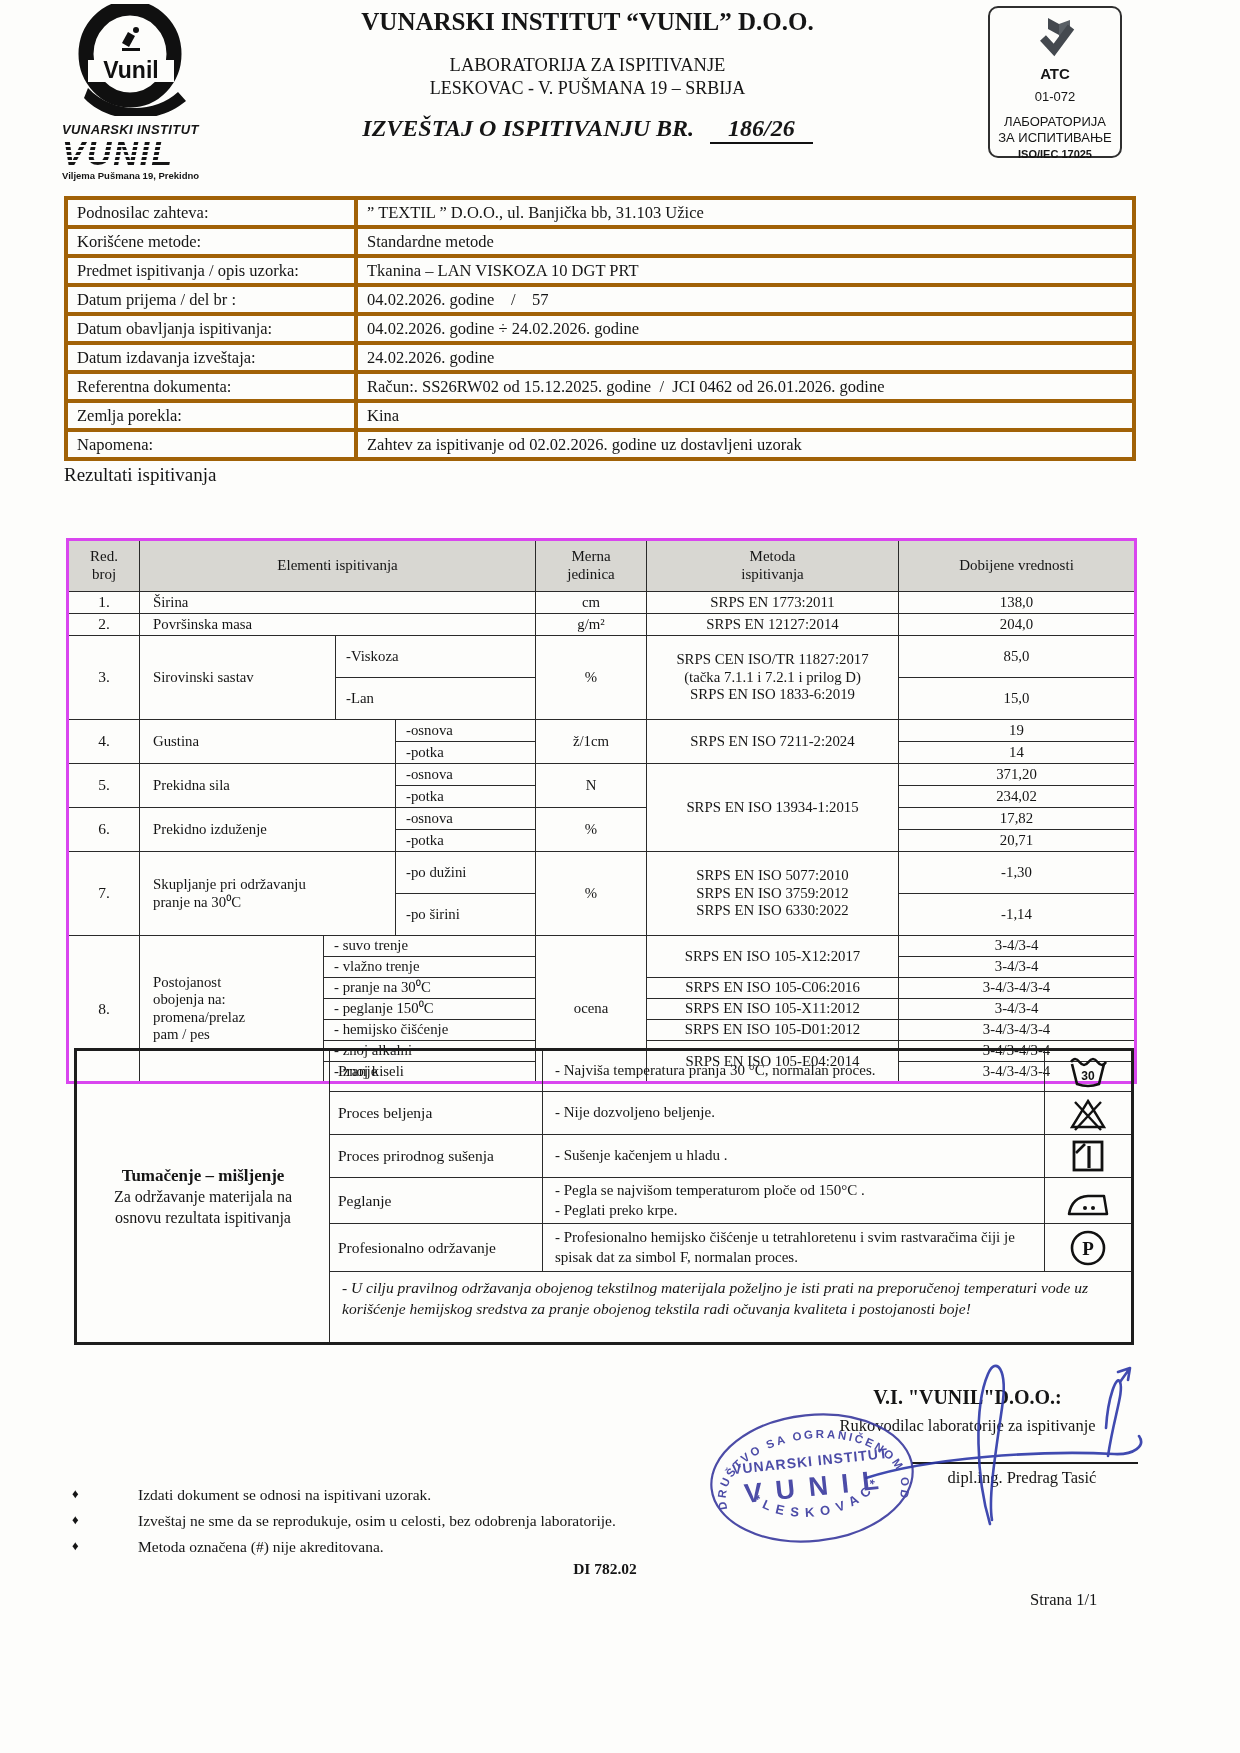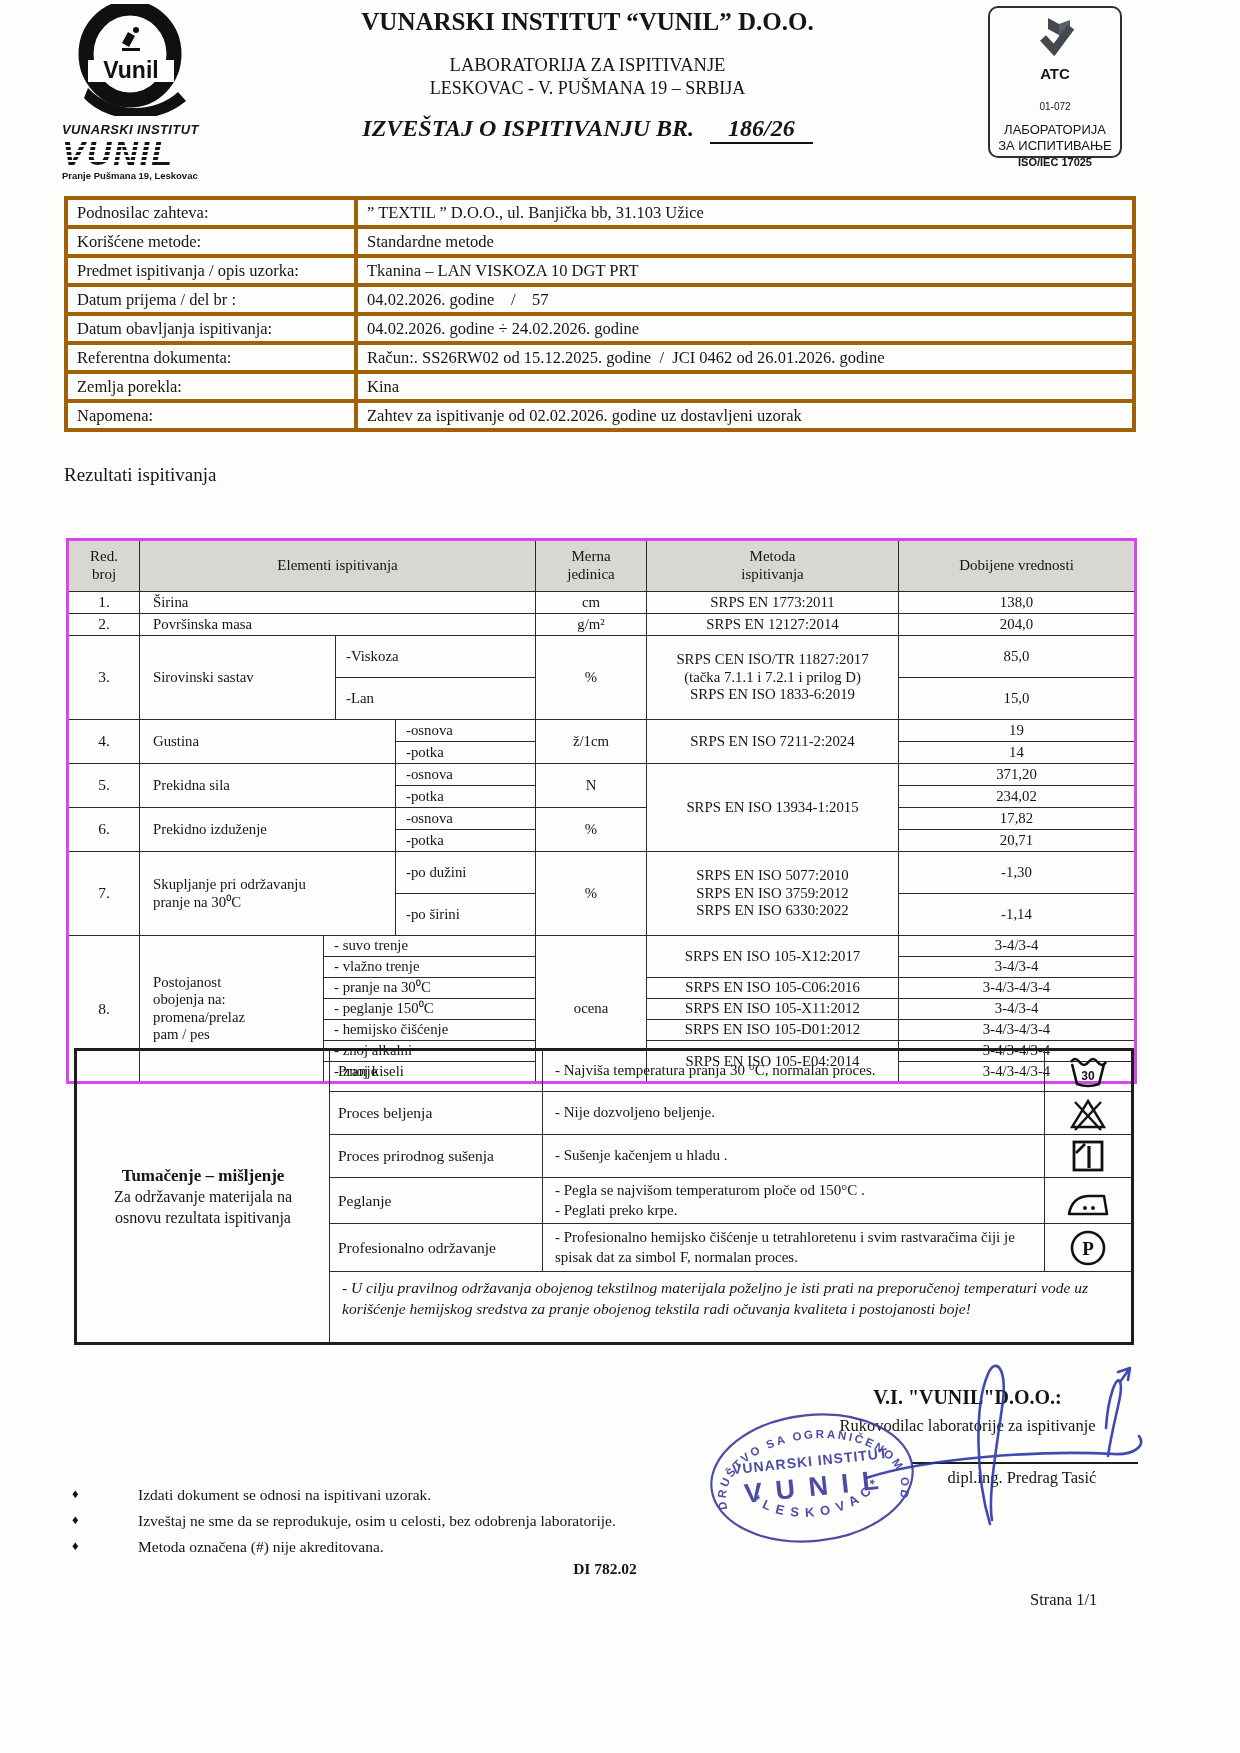--- a/index.html
+++ b/index.html
@@ -21,21 +21,21 @@
   .lab-name{font-size:18.5px;font-weight:normal;margin-top:19px;}
   .addr-line{font-size:18px;margin-top:2px;}
   .tel-line{font-size:18px;margin-top:2px;}
   .report-line{margin-top:16px;font-size:24px;font-weight:bold;font-style:italic;}
   .report-number{display:inline-block;border-bottom:2.5px solid #111;padding:0 18px;margin-left:10px;}
 
   .atc-box{position:absolute;left:988px;top:6px;width:134px;height:152px;border:2px solid #2f2f2f;
            border-radius:10px;text-align:center;padding-top:8px;box-sizing:border-box;
            font-family:"Liberation Sans",sans-serif;}
   .atc-name{font-size:15px;font-weight:bold;margin-top:1px;}
-  .atc-num{font-size:10px;margin-top:19px;}
+  .atc-num{font-size:13px;margin-top:7px;}
   .atc-l12{font-size:13px;font-weight:normal;line-height:1.25;margin-top:10px;}
   .atc-l3{font-size:11px;font-weight:bold;margin-top:1px;}
 
   
   table{border-collapse:collapse;table-layout:fixed;}
   td{overflow:hidden;}
 
   .it{position:absolute;left:64px;top:196px;width:1072px;border:3px solid #1d1d1d;font-size:16.5px;}
   .it td{border:4px solid #a16207;height:23px;padding:1px 9px;white-space:pre-wrap;}
   .it td.lab{width:268px;}
@@ -94,21 +94,21 @@
         <g>
           <rect x="50" y="44" width="18" height="3" fill="#101010"></rect>
           <path d="M56 28 l7 4 -6 11 -7 -4 z" fill="#101010"></path>
           <circle cx="64" cy="26" r="3" fill="#101010"></circle>
         </g>
         <text x="59" y="74" text-anchor="middle" font-family="Liberation Sans, sans-serif" font-size="23" font-weight="bold" fill="#101010">Vunil</text>
       </svg>
     </div>
     <div class="logo-institute">VUNARSKI INSTITUT</div>
     <div class="logo-vunil">VUNIL</div>
-    <div class="logo-addr">Pranje Pušmana 19, Leskovac</div>
+    <div class="logo-addr">Viljema Pušmana 19, Prekidno</div>
   </div>
 
   <div class="header-center">
     <div class="org-name">VUNARSKI INSTITUT “VUNIL” D.O.O.</div>
     <div class="lab-name">LABORATORIJA ZA ISPITIVANJE</div>
     <div class="addr-line">LESKOVAC - V. PUŠMANA 19 – SRBIJA</div>
     <div class="report-line">
       <span>IZVEŠTAJ O ISPITIVANJU BR.</span>
       <span class="report-number">186/26</span>
     </div>
@@ -143,20 +143,24 @@
         <td class="lab">Predmet ispitivanja / opis uzorka:</td>
         <td>Tkanina – LAN VISKOZA 10 DGT PRT</td>
         </tr>
       <tr>
         <td class="lab">Datum prijema / del br :</td>
         <td>04.02.2026. godine    /    57</td>
         </tr>
       <tr>
         <td class="lab">Datum obavljanja ispitivanja:</td>
         <td>04.02.2026. godine ÷ 24.02.2026. godine</td>
+        </tr>
+      <tr>
+        <td class="lab">Datum izdavanja izveštaja:</td>
+        <td>24.02.2026. godine</td>
         </tr>
       <tr>
         <td class="lab">Referentna dokumenta:</td>
         <td>Račun:. SS26RW02 od 15.12.2025. godine  /  JCI 0462 od 26.01.2026. godine</td>
         </tr>
       <tr>
         <td class="lab">Zemlja porekla:</td>
         <td>Kina</td>
         </tr>
       <tr>

